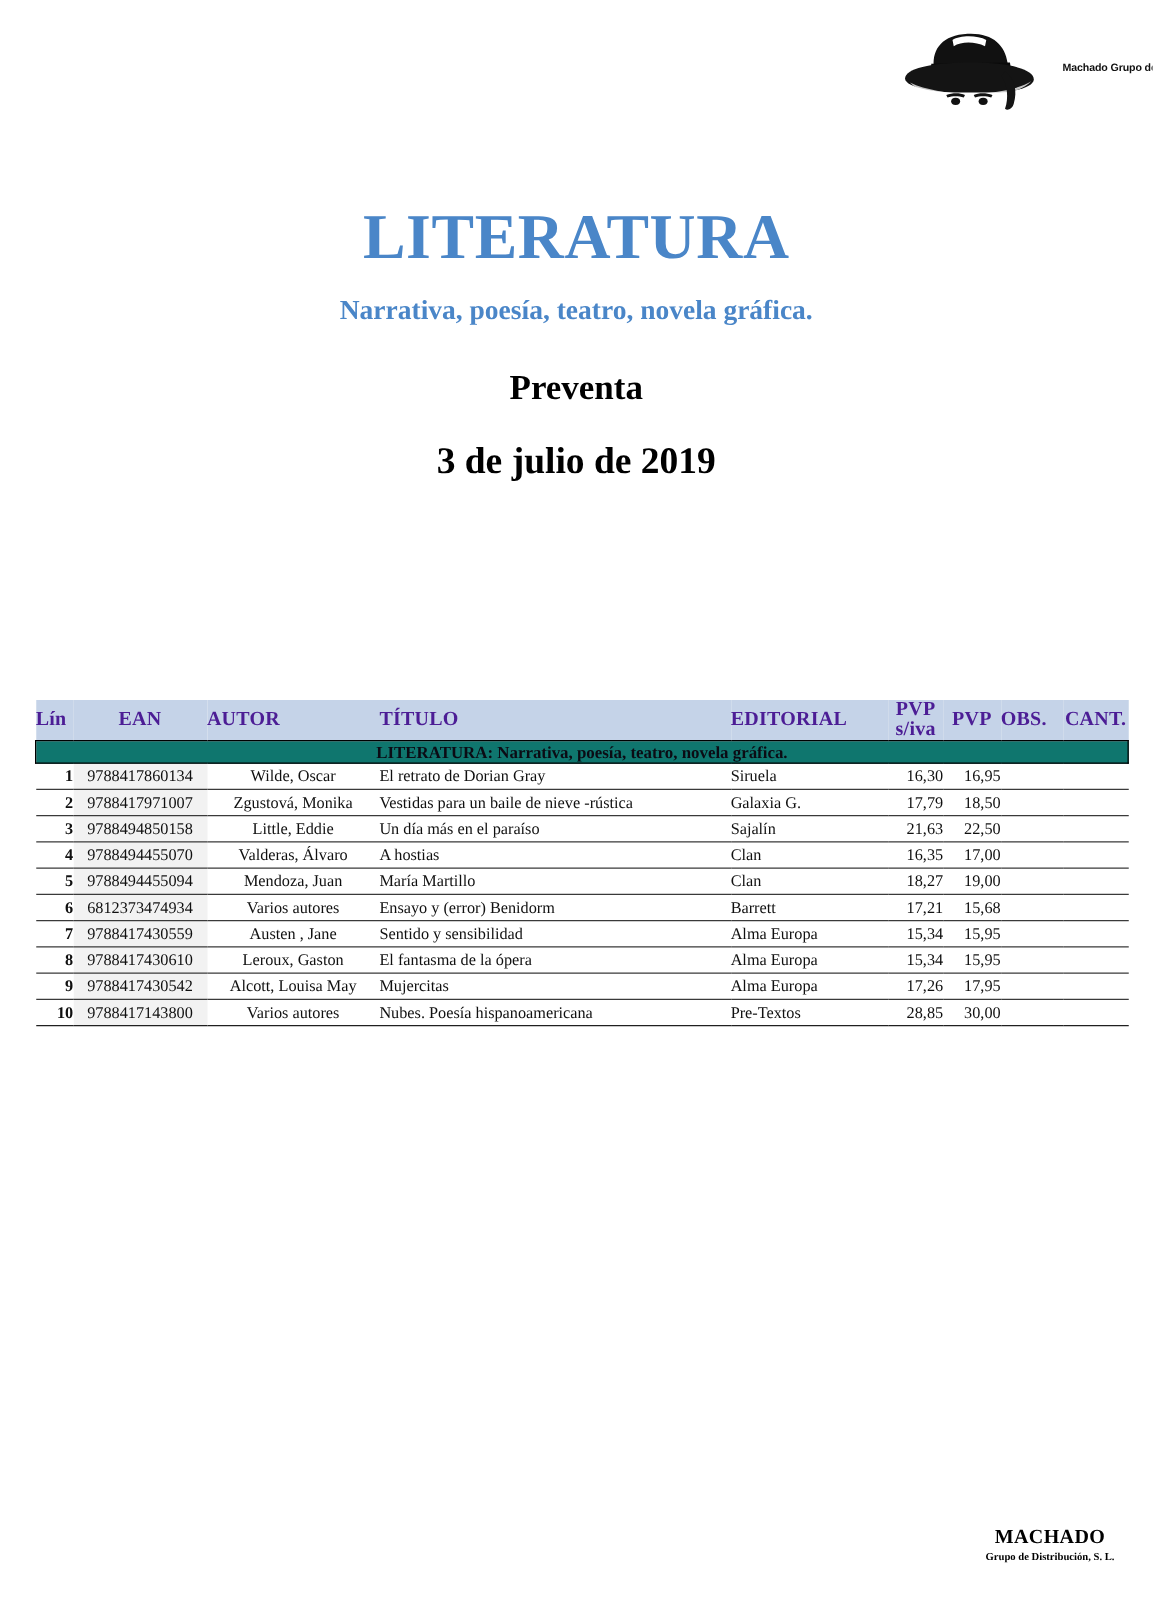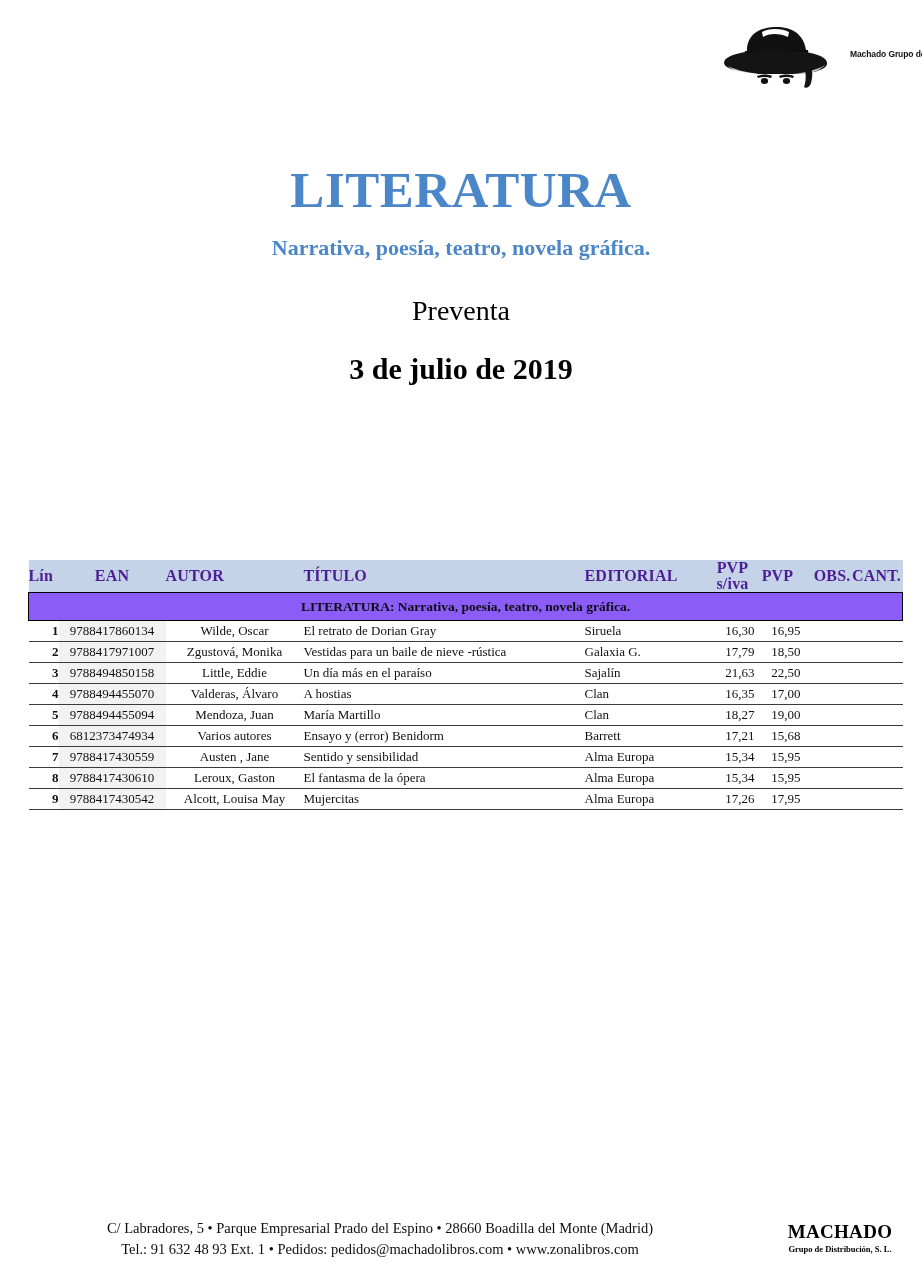--- a/index.html
+++ b/index.html
@@ -64,21 +64,21 @@
     font-weight: bold;
     color: #4A86C8;
     line-height: 1.1;
   }
   .doc-kind {
     position: absolute;
     top: 295px;
     left: 0; right: 0;
     text-align: center;
     font-size: 28px;
-    font-weight: normal;
+    font-weight: bold;
     color: #000;
   }
   .doc-date {
     position: absolute;
     top: 352px;
     left: 0; right: 0;
     text-align: center;
     font-size: 30px;
     font-weight: bold;
     color: #000;
@@ -125,31 +125,31 @@
   }
   th.h-lin  { text-align: left;   padding-left: 4px; font-size: 10px; }
   th.h-ean  { text-align: center; }
   th.h-aut  { text-align: left;   padding-left: 6px; }
   th.h-tit  { text-align: left;   padding-left: 33px; }
   th.h-edi  { text-align: left;   padding-left: 6px; }
   th.h-pvps { text-align: center; font-size: 11.5px; }
   th.h-pvps .l1 { display: block; line-height: 1.0; }
   th.h-pvps .l2 { display: block; line-height: 1.0; }
   th.h-pvp  { text-align: center; }
-  th.h-obs  { text-align: right; }
+  th.h-obs  { text-align: left; }
   th.h-cant { text-align: center; }
 
   
   tr.section-row td {
-    background: #8b5cf6;
+    background: #0f766e;
     border-top: 1.6px solid #000;
     border-bottom: 1.6px solid #000;
     border-left: 1.6px solid #000;
     border-right: 1.6px solid #000;
-    height: 28px;
+    height: 18px;
     text-align: center;
     font-weight: bold;
     font-size: 13.5px;
     color: #0b0b14;
   }
 
   
   tr.data-row { height: 21px; }
   tr.data-row td {
     border-bottom: 1px solid #3a3a3a;
@@ -190,21 +190,21 @@
   .footer-address .line { display: block; white-space: nowrap; }
   .footer-brand {
     position: absolute;
     left: 760px;
     top: 3px;
     width: 160px;
     text-align: center;
   }
   .footer-brand .fb-name {
     display: block;
-    font-size: 19px;
+    font-size: 16px;
     font-weight: bold;
     letter-spacing: 0.3px;
     color: #000;
   }
   .footer-brand .fb-sub {
     display: block;
     font-size: 8.5px;
     font-weight: bold;
     color: #000;
     margin-top: 1px;
@@ -375,26 +375,33 @@
           <td class="d-lin">9</td>
           <td class="d-ean">9788417430542</td>
           <td class="d-aut">Alcott, Louisa May</td>
           <td class="d-tit">Mujercitas</td>
           <td class="d-edi">Alma Europa</td>
           <td class="d-pvps">17,26</td>
           <td class="d-pvp">17,95</td>
           <td class="d-obs"></td>
           <td class="d-cant"></td>
         </tr>
+        <tr class="data-row last">
+          <td class="d-lin">10</td>
+          <td class="d-ean">9788417143800</td>
+          <td class="d-aut">Varios autores</td>
+          <td class="d-tit">Nubes. Poesía hispanoamericana</td>
+          <td class="d-edi">Pre-Textos</td>
+          <td class="d-pvps">28,85</td>
+          <td class="d-pvp">30,00</td>
+          <td class="d-obs"></td>
+          <td class="d-cant"></td>
+        </tr>
       </tbody>
   </table>
 </div>
 
 <div class="footer">
-  <div class="footer-address">
-    <span class="line">C/ Labradores, 5 • Parque Empresarial Prado del Espino • 28660 Boadilla del Monte (Madrid)</span>
-    <span class="line">Tel.: 91 632 48 93 Ext. 1  •   Pedidos: pedidos@machadolibros.com  •  www.zonalibros.com</span>
-  </div>
   <div class="footer-brand">
     <span class="fb-name">MACHADO</span>
     <span class="fb-sub">Grupo de Distribución, S. L.</span>
   </div>
 </div>
 
 </body></html>

